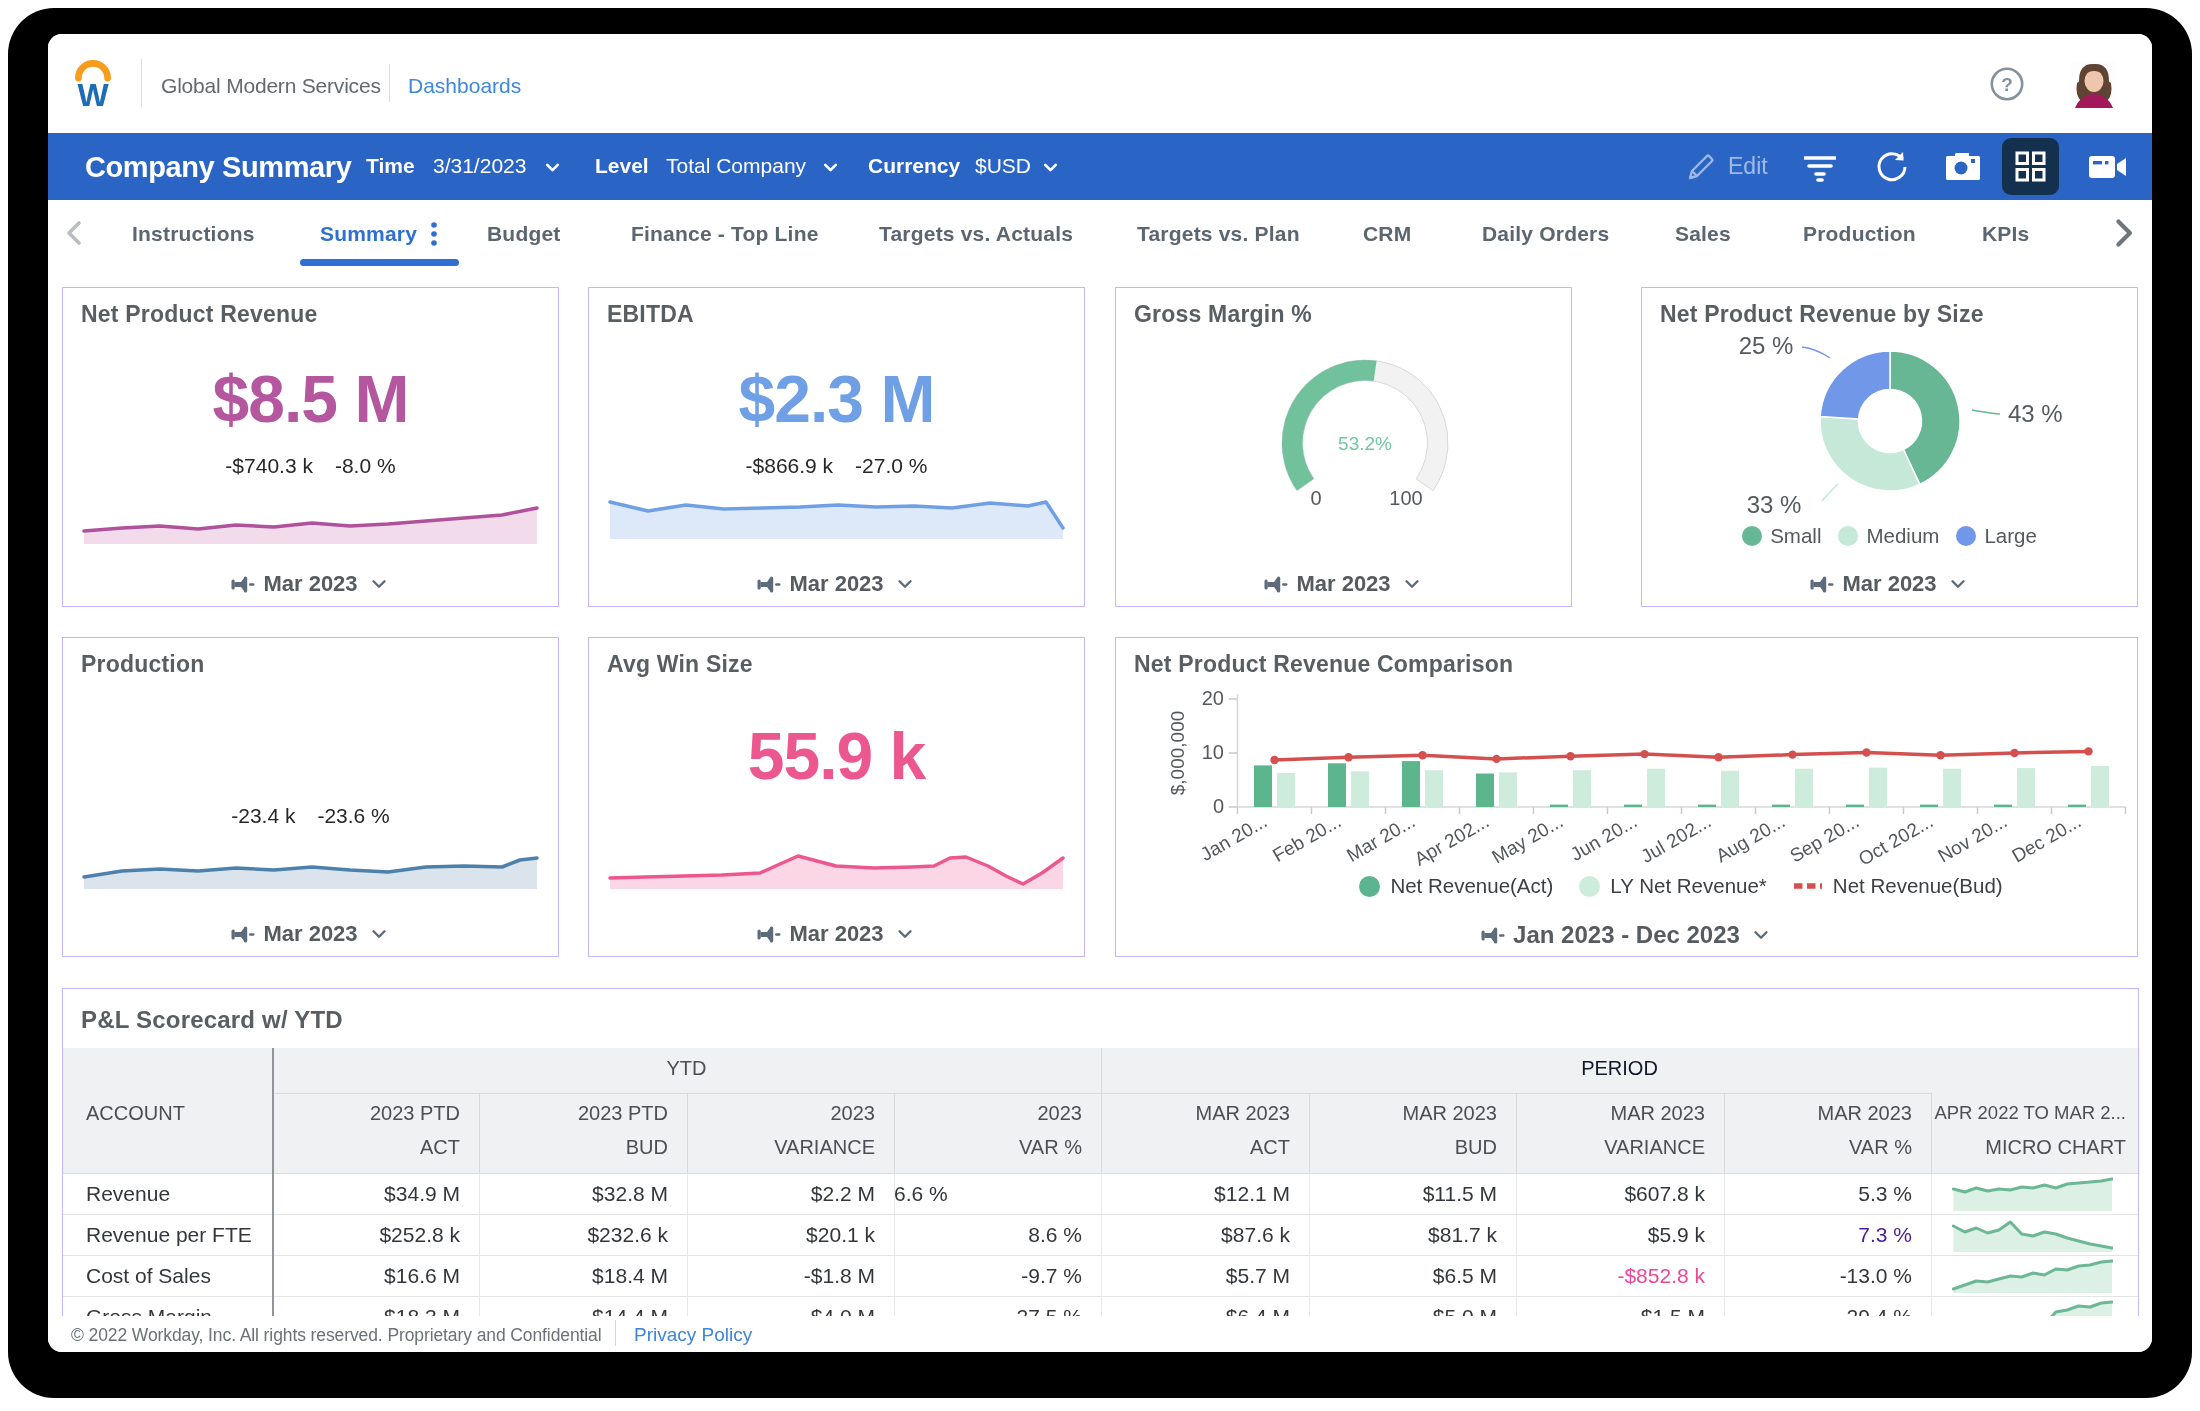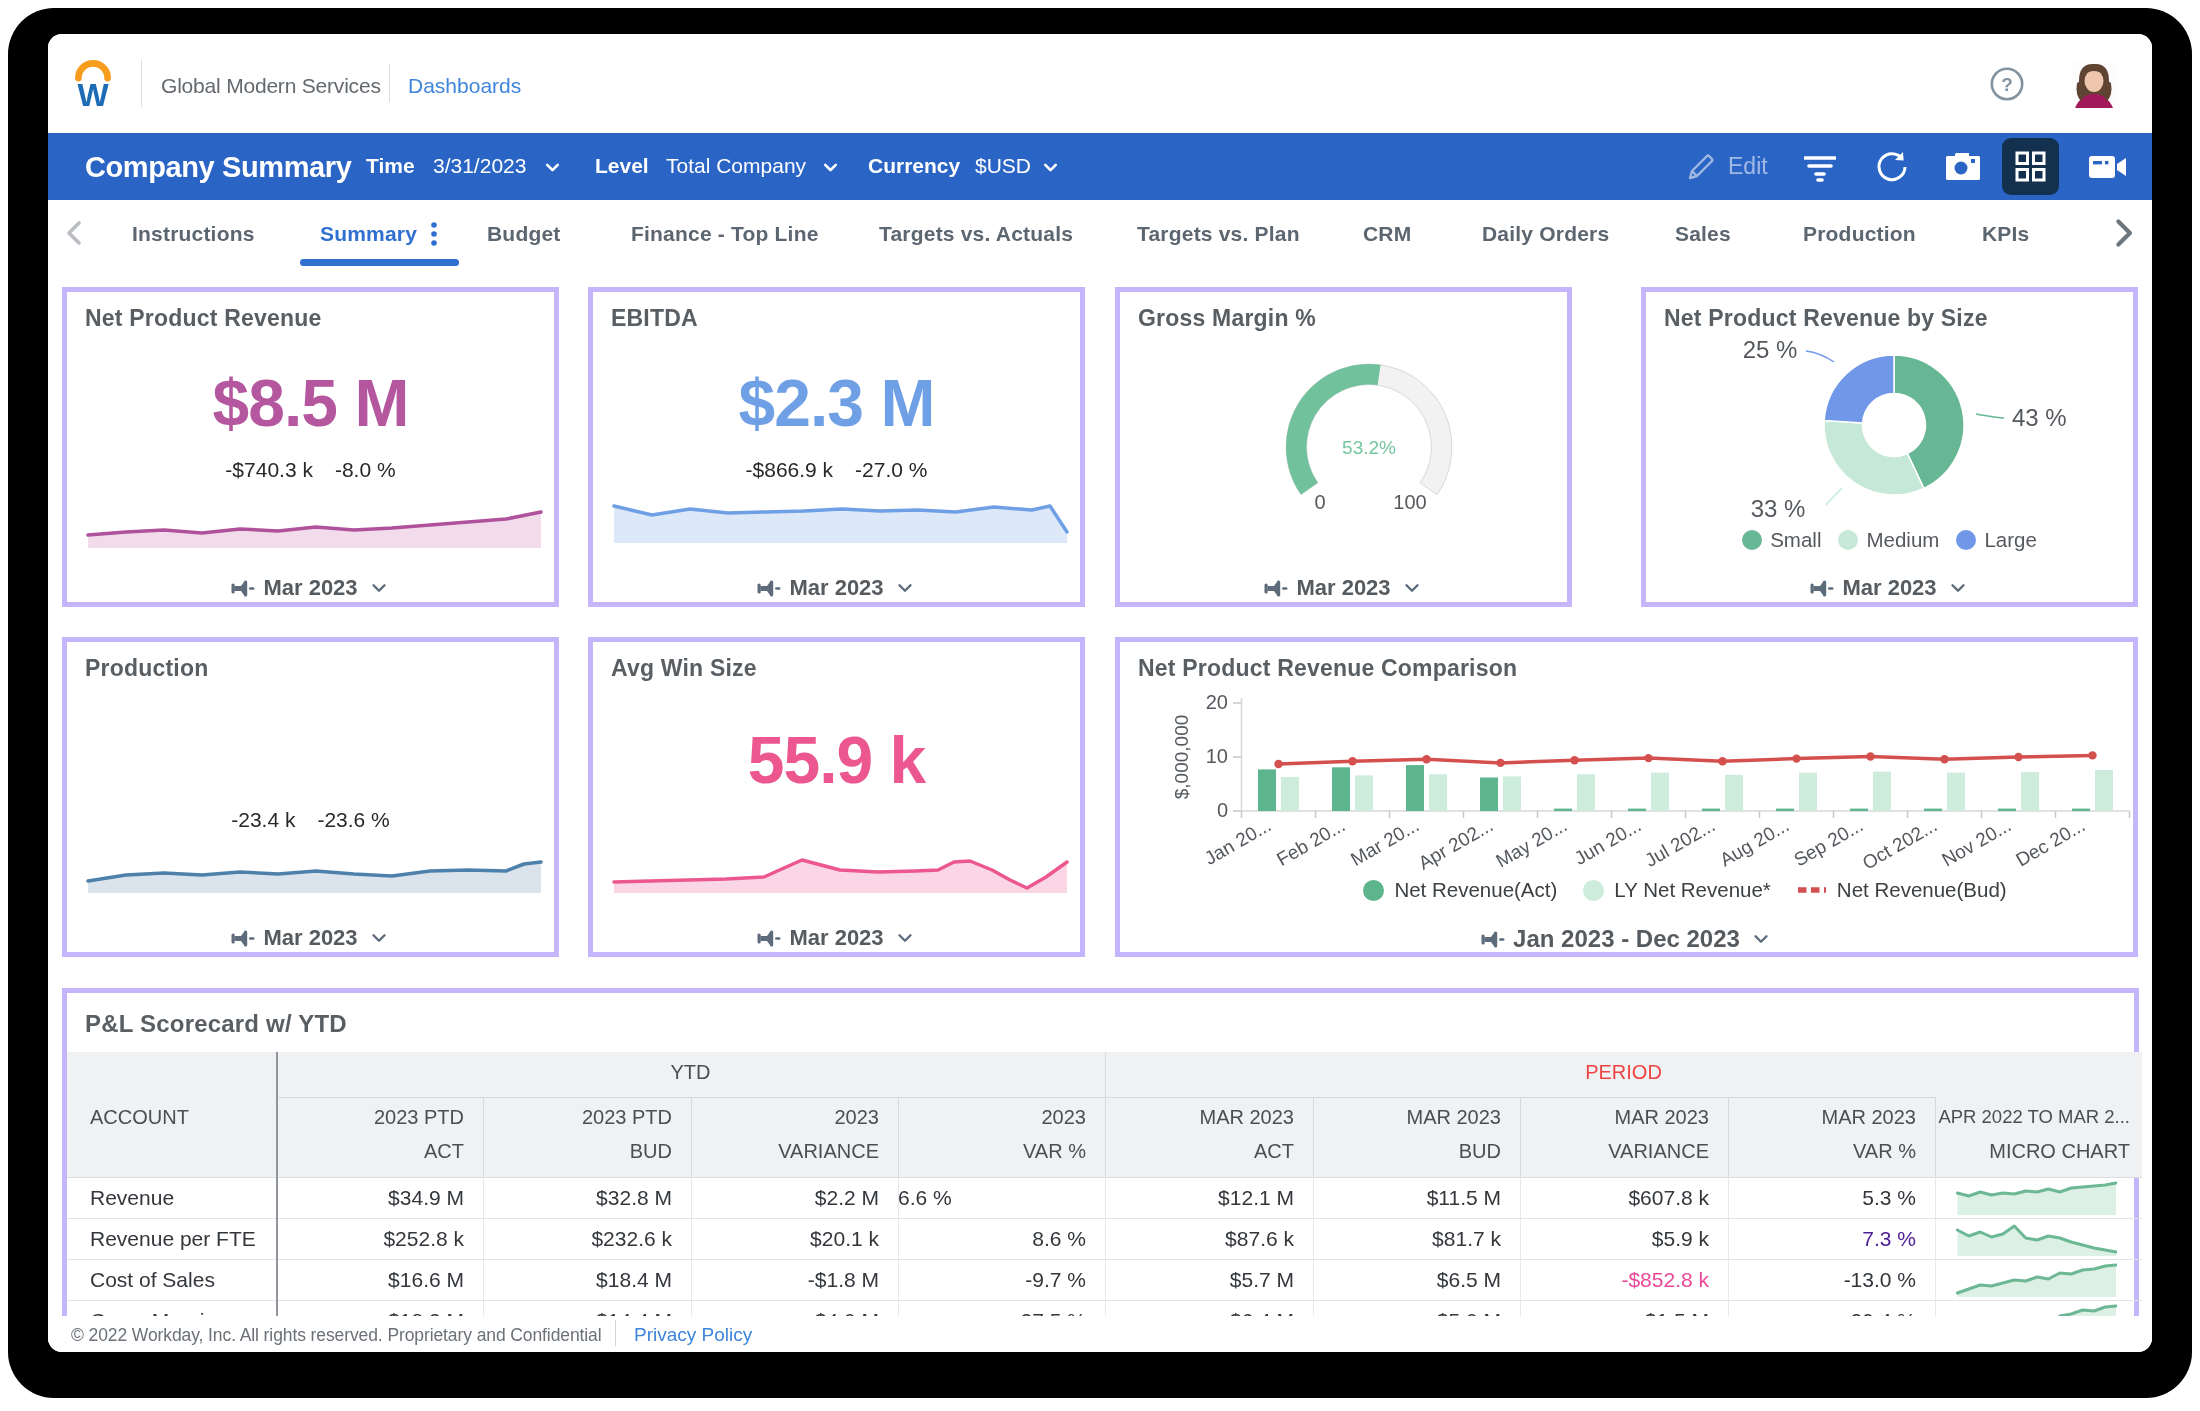--- a/index.html
+++ b/index.html
@@ -1,19 +1,19 @@
 <!DOCTYPE html>
 <html><head><meta charset="utf-8">
 <style>
 *{margin:0;padding:0;box-sizing:border-box}
 body{width:2200px;height:1411px;background:#fff;font-family:"Liberation Sans",sans-serif;position:relative;overflow:hidden}
 .frame{position:absolute;left:8px;top:8px;width:2184px;height:1390px;background:#000;border-radius:46px}
 .panel{position:absolute;left:48px;top:34px;width:2104px;height:1318px;background:#fff;border-radius:14px;overflow:hidden}
 .abs{position:absolute}
-.card{position:absolute;background:#fff;border:5px solid #c4b5fd}
+.card{position:absolute;background:#fff;border:1px solid #c4b5fd}
 .ctitle{position:absolute;left:18px;top:13px;font-size:23px;font-weight:bold;color:#595e63;letter-spacing:.2px}
 .cfoot{position:absolute;left:0;right:0;display:flex;align-items:center;justify-content:center;font-size:22px;font-weight:600;color:#565b60}
 .bignum{position:absolute;left:0;right:0;text-align:center;font-weight:bold;font-size:66px;letter-spacing:-1px}
 .subtx{position:absolute;left:0;right:0;text-align:center;font-size:21px;color:#26282a}
 .sparkbox{position:absolute;left:19px;right:19px}
 .dot{display:inline-block;width:22px;height:22px;border-radius:50%}
 .dleg{position:absolute;left:0;right:0;display:flex;align-items:center;justify-content:center;font-size:20.5px;color:#55595e}
 .dlt{margin-left:8px}
 .cleg{position:absolute;left:121px;width:888px;display:flex;align-items:center;justify-content:center;font-size:20.5px;color:#3c4043}
 .clt{margin-left:10px}
@@ -405,21 +405,21 @@
         <svg width="22" height="22" viewBox="0 0 20 20" style="display:block">
           <path d="M5 7.5 L10 12.5 L15 7.5" fill="none" stroke="#5d6b7b" stroke-width="2.2" stroke-linecap="round" stroke-linejoin="round"></path>
         </svg>
       </div>
 </div>
 <div class="card" style="left:14px;top:954px;width:2077px;height:364px;border-bottom:none">
 <div class="ctitle" style="top:17px;font-size:24px">P&amp;L Scorecard w/ YTD</div>
 <div class="abs" style="left:0;top:59px;width:2075px;height:125px;background:#f0f1f2"></div>
 <div class="abs" style="left:0;top:184px;width:2075px;height:1px;background:#dcdde0"></div>
 <div class="abs" style="left:209px;top:68px;width:829px;text-align:center;font-size:20px;color:#4b4f54">YTD</div>
-<div class="abs" style="left:1038px;top:68px;width:1037px;text-align:center;font-size:20px;color:#ef4444">PERIOD</div>
+<div class="abs" style="left:1038px;top:68px;width:1037px;text-align:center;font-size:20px;color:#0f172a">PERIOD</div>
 <div class="abs" style="left:1038px;top:59px;width:1px;height:45px;background:#d9dadc"></div>
 <div class="abs" style="left:209px;top:104px;width:1659px;height:1px;background:#d9dadc"></div>
 <div class="abs" style="left:23px;top:113px;font-size:20px;color:#4b4f54">ACCOUNT</div>
 <div class="abs" style="left:209px;top:113px;width:188px;text-align:right;font-size:20px;color:#4b4f54">2023 PTD</div>
 <div class="abs" style="left:209px;top:147px;width:188px;text-align:right;font-size:20px;color:#4b4f54">ACT</div>
 <div class="abs" style="left:416px;top:113px;width:189px;text-align:right;font-size:20px;color:#4b4f54">2023 PTD</div>
 <div class="abs" style="left:416px;top:147px;width:189px;text-align:right;font-size:20px;color:#4b4f54">BUD</div>
 <div class="abs" style="left:624px;top:113px;width:188px;text-align:right;font-size:20px;color:#4b4f54">2023</div>
 <div class="abs" style="left:624px;top:147px;width:188px;text-align:right;font-size:20px;color:#4b4f54">VARIANCE</div>
 <div class="abs" style="left:831px;top:113px;width:188px;text-align:right;font-size:20px;color:#4b4f54">2023</div>

